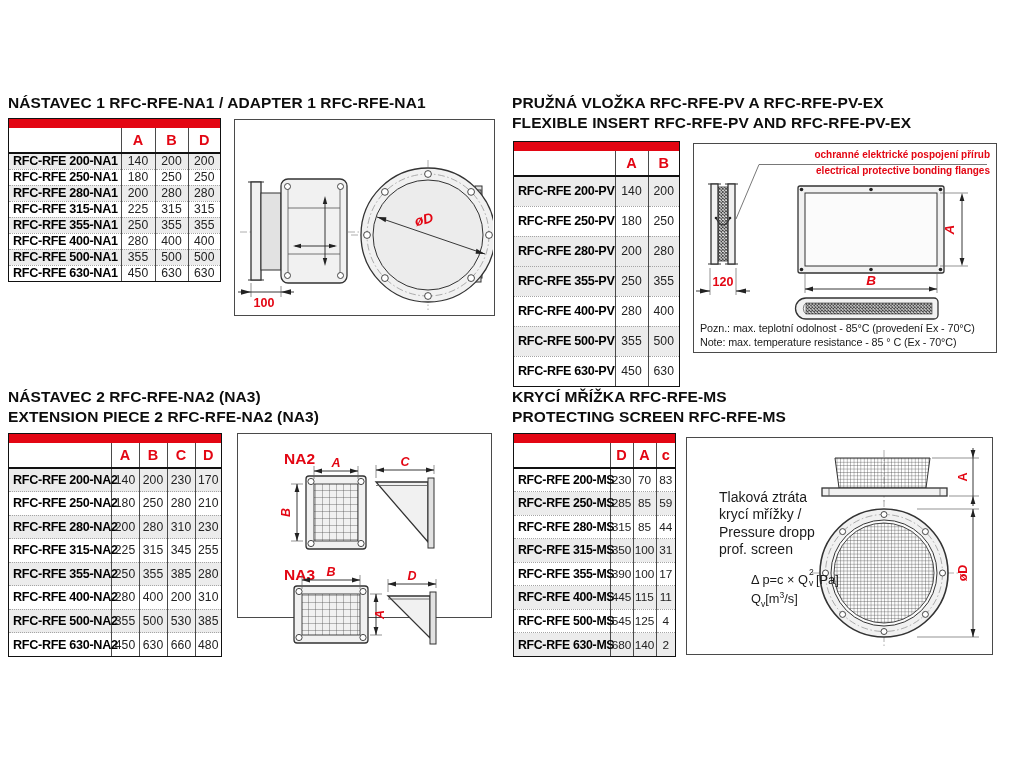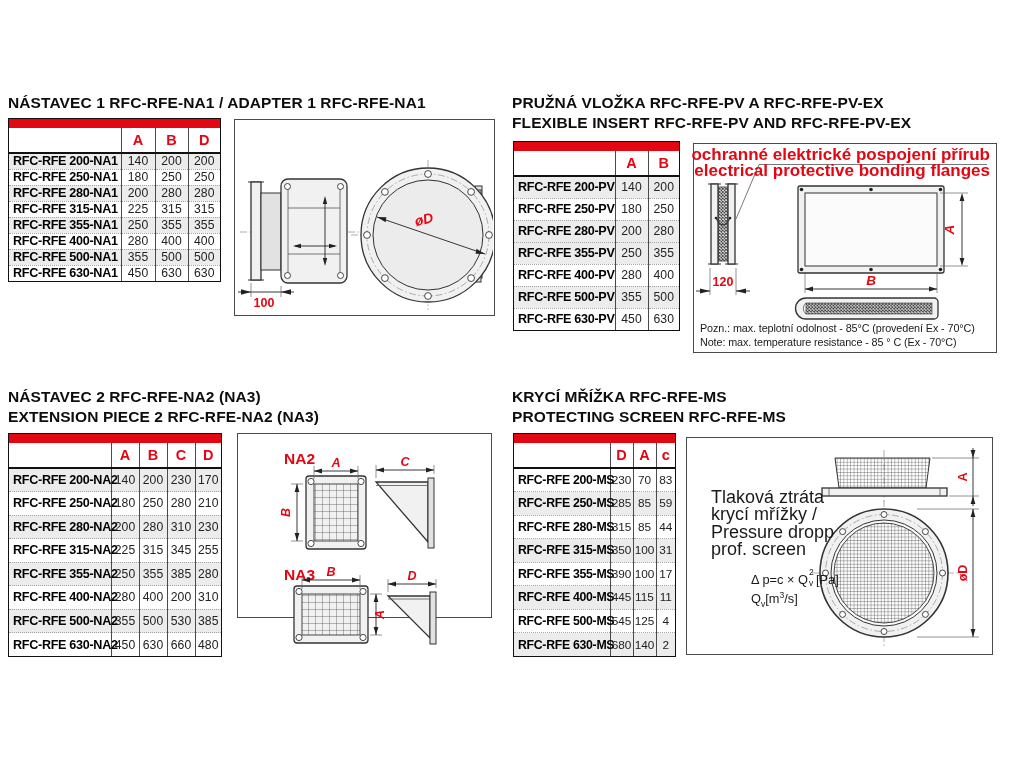--- a/index.html
+++ b/index.html
@@ -12,21 +12,21 @@
   
   .tbox{position:absolute;border:1.6px solid #111;background:#fff;}
   .redbar{height:9px;background:var(--red);}
   table.tbl{border-collapse:collapse;table-layout:fixed;width:100%;}
   .tbl th{height:25px;font-size:14.5px;font-weight:bold;color:var(--red);text-align:center;background:#fff;border-bottom:2px solid #111;}
   .tbl th+th, .tbl td+td{border-left:1px solid #4a4a4a;}
   .tbl td{font-size:12.2px;color:#222;text-align:center;padding:0;border-top:1px dotted #a5a5a5;background:#fff;}
   .tbl tbody tr:first-child td{border-top:none;}
   .tbl td.lbl{text-align:left;padding-left:4px;font-weight:bold;color:#000;font-size:12.6px;letter-spacing:-.3px;white-space:nowrap;}
   .tbl tr.shade td{background:#ececec;}
-  .t25 td{height:16px;} .t226 td{height:22px;} .t235 td{height:23.5px;}
+  .t25 td{height:16px;} .t226 td{height:30px;} .t235 td{height:23.5px;}
   .t-ms td{font-size:11.8px;} .t-ms td.lbl{font-size:12.3px;}
 
   
   .dbox{position:absolute;border:1.5px solid #4a4a4a;background:#fff;}
   .dbox svg{position:absolute;left:0;top:0;}
 
   svg .part{fill:#f1f1f1;stroke:#333;stroke-width:1.3;}
   svg .part2{fill:#e2e2e2;stroke:#333;stroke-width:1;}
   svg .part3{fill:#fbfbfb;stroke:#333;stroke-width:1;}
   svg .ln{stroke:#333;stroke-width:1;fill:none;}
@@ -35,23 +35,23 @@
   svg .cl{stroke:#999;stroke-width:.8;fill:none;stroke-dasharray:7 2.5 1.5 2.5;}
   svg .dim{stroke:#222;stroke-width:.9;fill:none;}
   svg .arr{fill:#222;stroke:none;}
   svg .bolt{fill:#fff;stroke:#333;stroke-width:.9;}
   svg text{font-family:"Liberation Sans",sans-serif;}
   svg .dimred{fill:var(--red);font-weight:bold;font-size:12.5px;text-anchor:middle;}
   svg .dletter{fill:var(--red);font-weight:bold;font-style:italic;font-size:12.5px;text-anchor:middle;}
   svg .lblred{fill:var(--red);font-weight:bold;font-size:15.5px;}
 
   
-  .callout{position:absolute;top:3px;right:6px;text-align:right;color:var(--red);font-weight:bold;font-size:17px;line-height:15.5px;white-space:nowrap;}
+  .callout{position:absolute;top:3px;right:6px;text-align:right;color:var(--red);font-weight:bold;font-size:10px;line-height:15.5px;white-space:nowrap;}
   .pvnotes{position:absolute;left:6px;bottom:3px;font-size:10.8px;line-height:13.5px;color:#1a1a1a;white-space:nowrap;letter-spacing:-.1px;margin-top:20px;}
-  .msnotes{position:absolute;left:24px;top:51px;font-size:18px;line-height:17.4px;color:#1a1a1a;white-space:nowrap;}
+  .msnotes{position:absolute;left:32px;top:51px;font-size:14px;line-height:17.4px;color:#1a1a1a;white-space:nowrap;}
   .msf{position:absolute;left:16px;font-size:12.8px;color:#1a1a1a;white-space:nowrap;margin-left:48px;}
   .f-ss{display:inline-block;position:relative;width:8px;height:14px;vertical-align:-2px;}
   .f-ss .sp{position:absolute;top:-5px;left:1px;font-size:8.5px;}
   .f-ss .sb{position:absolute;bottom:-2px;left:1px;font-size:8.5px;}
   .msf sub,.msf sup{font-size:8.5px;}
 </style>
 </head>
 <body>
 
 <div class="title" style="left:8px;top:93px">NÁSTAVEC 1 RFC-RFE-NA1 / ADAPTER 1 RFC-RFE-NA1</div>

